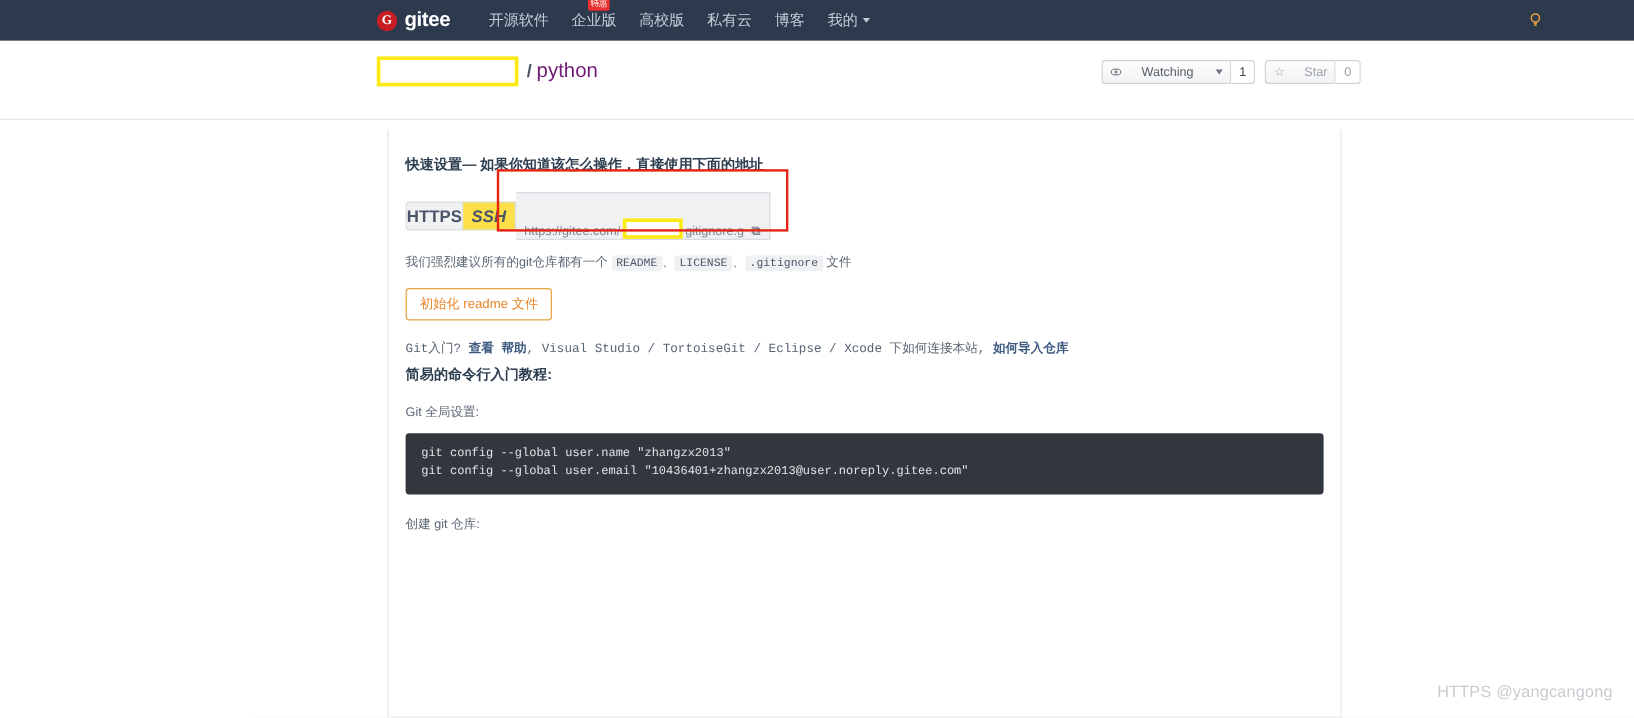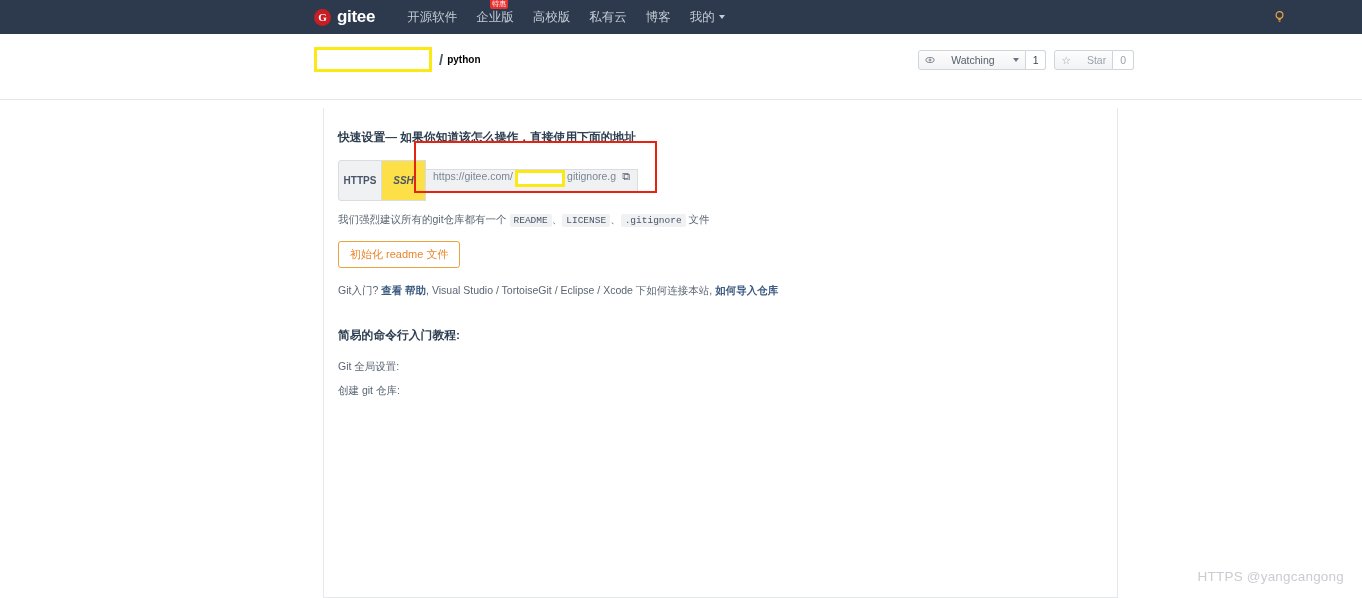--- a/index.html
+++ b/index.html
@@ -77,21 +77,21 @@
   }
   .repo-title-row {
     position: absolute; top: 12px; left: 314px;
     display: flex; align-items: center; height: 26px;
   }
   .redaction-owner {
     width: 118px; height: 25px; background: #fff;
     border: 3px solid #fbe916; display: inline-block;
   }
   .repo-slash { color: #4a5568; font-size: 15px; font-weight: bold; margin-left: 7px; }
-  .repo-name { color: #000000; font-size: 10px; font-weight: bold; margin-left: 4px; }
+  .repo-name { color: #701a75; font-size: 17px; font-weight: normal; margin-left: 4px; }
 
   .repo-actions { position: absolute; top: 16px; right: 228px; display: flex; gap: 8px; }
   .btn-group { display: flex; align-items: stretch; height: 20px; }
   .btn-seg {
     border: 1px solid #d0d5da; background: linear-gradient(#fdfdfd,#f2f3f5);
     font-size: 10.5px; color: #57606a; display: flex; align-items: center;
     padding: 0 6px; cursor: pointer; gap: 16px;
   }
   .btn-seg.first { border-radius: 3px 0 0 3px; }
   .btn-seg.count { border-left: none; border-radius: 0 3px 3px 0; background: #fff; color: #444; padding: 0 7px; }
@@ -136,50 +136,50 @@
     width: 795px; min-height: 490px;
     background: #fff; border: 1px solid #e5e7ea; border-top: none;
   }
   .panel-inner { padding: 22px 14px 10px 14px; }
 
   .section-title {
     font-size: 11.8px; font-weight: bold; color: #2c3e50; margin-bottom: 14px;
   }
   .clone-row { display: flex; align-items: center; margin-bottom: 12px; }
   .proto-btn {
-    height: 41px; min-width: 44px; border: 1px solid #d9dde1;
+    height: 24px; min-width: 44px; border: 1px solid #d9dde1;
     display: flex; align-items: center; justify-content: center;
-    font-size: 10px; color: #4a5568; cursor: pointer; font-weight: 600;
+    font-size: 14px; color: #4a5568; cursor: pointer; font-weight: 600;
   }
   .proto-btn.selected { background: #f0f1f3; border-radius: 3px 0 0 3px; }
   .proto-btn.alt { background: #fde047; border-left: none; font-style: italic; }
   .clone-url {
-    flex: 0 0 auto; width: 212px; height: 24px;
+    flex: 0 0 auto; width: 212px; height: 40px;
     background: #f0f1f3; border: 1px solid #d9dde1; border-left: none;
-    display: flex; align-items: flex-start; padding: 0 7px; gap: 0;
+    display: flex; align-items: flex-end; padding: 0 7px; gap: 0;
     font-size: 10.5px; color: #7b8694; position: relative;
   }
   .redaction-url {
     width: 70px; height: 17px; background: #fff;
     border: 3px solid #fbe916; margin: 0 2px;
   }
   .copy-icon { margin-left: 6px; color: #5d6874; font-size: 11px; cursor: pointer; }
 
   .hint-line { font-size: 10.5px; color: #5a6573; margin-bottom: 14px; }
   .code-chip {
     background: #f0f1f3; border-radius: 2px; padding: 1px 4px;
     font-family: "Liberation Mono", "DejaVu Sans Mono", monospace;
     font-size: 9.5px; color: #4a5568;
   }
   .readme-btn {
     display: inline-block; border: 1px solid #e8a33d; color: #e8862a;
     background: #fff; border-radius: 3px; font-size: 11px;
     padding: 5px 11px; cursor: pointer; margin-bottom: 16px;
   }
-  .links-line { font-size: 10.5px; color: #5a6573; margin-bottom: 30px; }
+  .links-line { font-size: 10.5px; color: #5a6573; margin-bottom: 8px; font-family: Liberation Mono, monospace; }
   .links-line .lk-b { color: #3d5a80; font-weight: bold; cursor: pointer; }
 
   .tut-title { font-size: 11.8px; font-weight: bold; color: #2c3e50; margin-bottom: 16px; }
   .sub-label { font-size: 10.5px; color: #5a6573; margin-bottom: 10px; }
   .code-block {
     background: #32373d; border-radius: 3px;
     padding: 11px 13px; margin-bottom: 18px;
     font-family: "Liberation Mono", "DejaVu Sans Mono", monospace;
     font-size: 10px; line-height: 1.47; color: #dfe3e8;
     white-space: pre; overflow: hidden;
@@ -364,20 +364,22 @@
       <div class="links-line">
         <span>Git入门?</span>
         <span class="lk-b">查看</span>
         <span class="lk-b">帮助</span><span>, Visual Studio / TortoiseGit / Eclipse / Xcode 下如何连接本站,</span>
         <span class="lk-b">如何导入仓库</span>
       </div>
 
       <div class="tut-title">简易的命令行入门教程:</div>
 
       <div class="sub-label">Git 全局设置:</div>
+      <div class="code-block">git config --global user.name "zhangzx2013"
+git config --global user.email "10436401+zhangzx2013@user.noreply.gitee.com"</div>
 
       <div class="sub-label">创建 git 仓库:</div>
 
       
       
 
     </div>
   </div>
 
   <div class="annot-red"></div>

